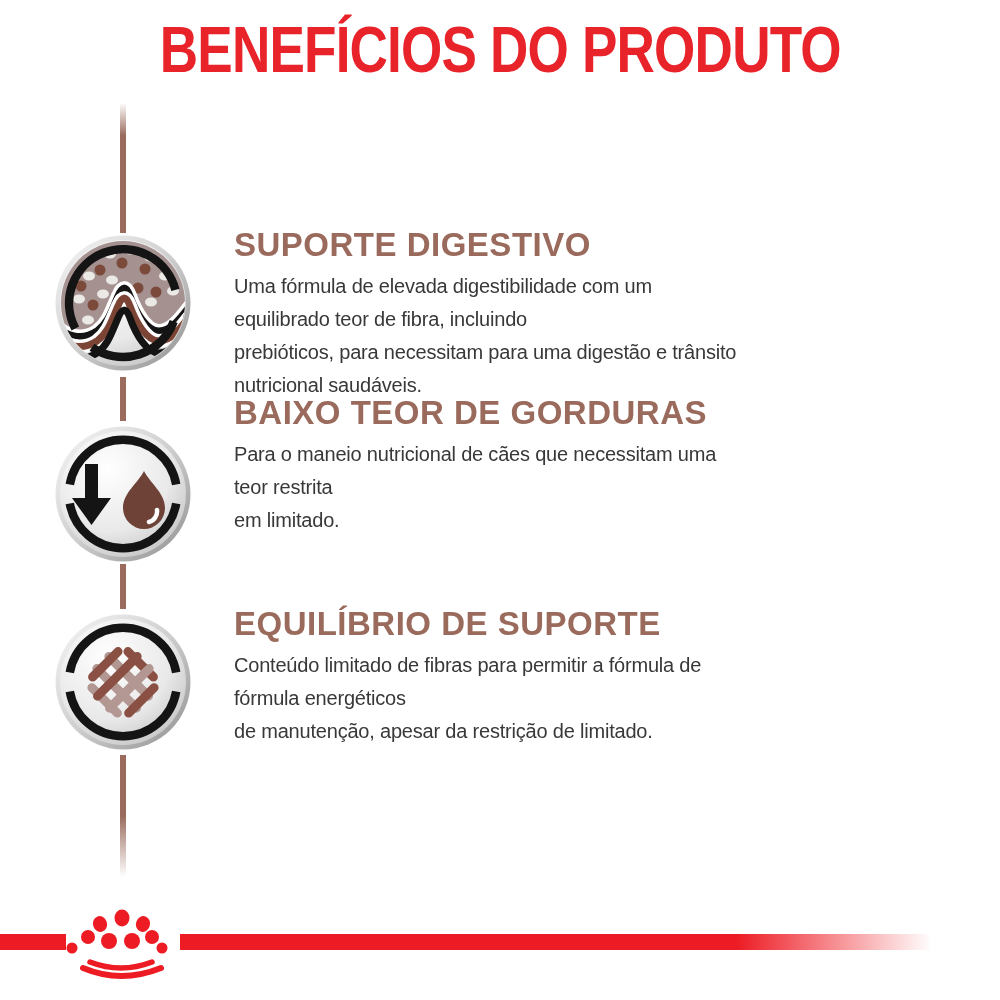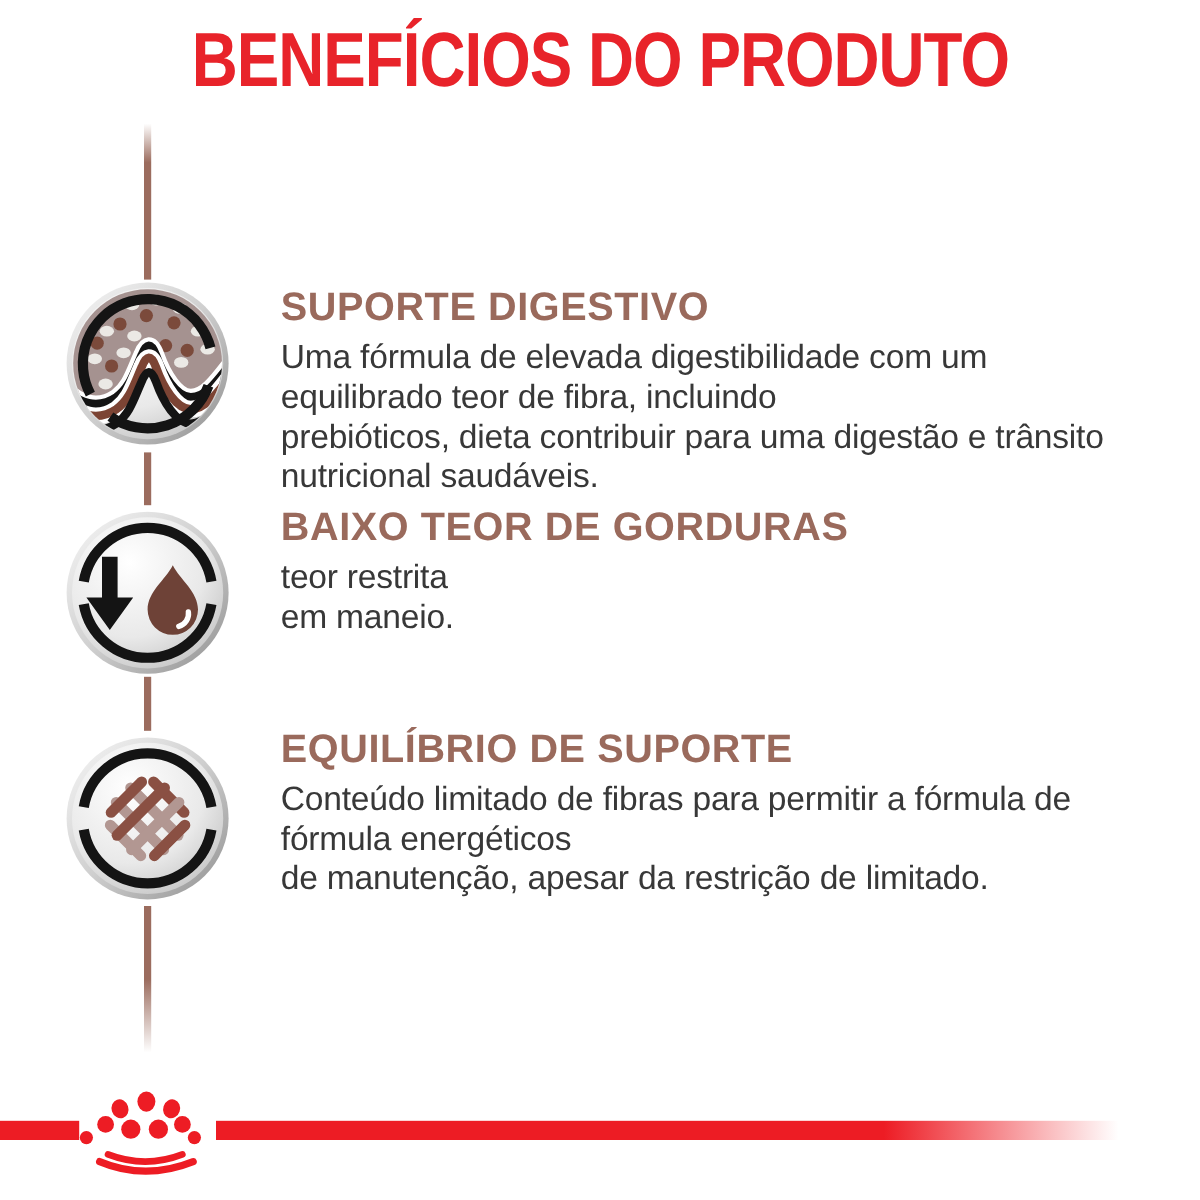--- a/index.html
+++ b/index.html
@@ -38,27 +38,27 @@
   .dot-brown{fill:var(--icon_dot_brown);}
   .dot-light{fill:var(--icon_dot_light);}
   .ink{fill:var(--icon_ring);}
   .droplet{fill:var(--droplet_brown);}
   .gloss{stroke:#ffffff;stroke-width:4.5;fill:none;stroke-linecap:round;}
   .fiber-dark{stroke:var(--fiber_dark);stroke-width:9;stroke-linecap:round;fill:none;}
   .fiber-light{stroke:var(--fiber_light);stroke-width:9;stroke-linecap:round;fill:none;}
 
   
   .section{position:absolute;left:234px;width:745px;}
-  .s1{top:228px;margin-top:11px;} .s2{top:422px;} .s3{top:607px;}
+  .s1{top:228px;} .s2{top:396px;} .s3{top:607px;}
   .section h2{
     margin:0 0 9px 0;font-size:33px;line-height:1;font-weight:700;
     letter-spacing:0.5px;color:var(--heading_brown);white-space:nowrap;
   }
   .body-line{
-    margin:0;font-size:28px;line-height:33px;color:var(--body_text);
+    margin:0;font-size:20px;line-height:33px;color:var(--body_text);
     letter-spacing:-0.2px;white-space:nowrap;
   }
 
   
   .bar{position:absolute;top:934px;height:16px;}
   .bar-left{left:0;width:66px;background:var(--brand_red);}
   .bar-right{left:180px;width:752px;
     background:linear-gradient(to right, var(--brand_red) 0%, var(--brand_red) 74%, rgba(237,28,36,0) 100%);}
   .crown{position:absolute;left:64px;top:906px;width:106px;height:86px;}
   .red-fill{fill:var(--brand_red);}
@@ -167,28 +167,29 @@
         <line class="fiber-light" x1="77" y1="40" x2="77" y2="96"></line>
         <line class="fiber-dark" x1="94" y1="50" x2="94" y2="86"></line>
       </g>
     </svg>
   </div>
 
   <section class="section s1">
     <h2>SUPORTE DIGESTIVO</h2>
     <p class="body-line">Uma fórmula de elevada digestibilidade com um</p>
     <p class="body-line">equilibrado teor de fibra, incluindo</p>
-    <p class="body-line">prebióticos, dieta contribuir para uma digestão e trânsito</p>
+    <p class="body-line">prebióticos, para necessitam para uma digestão e trânsito</p>
     <p class="body-line">nutricional saudáveis.</p>
   </section>
 
   <section class="section s2">
     <h2>BAIXO TEOR DE GORDURAS</h2>
+    <p class="body-line">Para o maneio nutricional de cães que necessitam uma</p>
     <p class="body-line">teor restrita</p>
-    <p class="body-line">em maneio.</p>
+    <p class="body-line">em limitado.</p>
   </section>
 
   <section class="section s3">
     <h2>EQUILÍBRIO DE SUPORTE</h2>
     <p class="body-line">Conteúdo limitado de fibras para permitir a fórmula de</p>
     <p class="body-line">fórmula energéticos</p>
     <p class="body-line">de manutenção, apesar da restrição de limitado.</p>
   </section>
 
   <div class="bar bar-left"></div>

